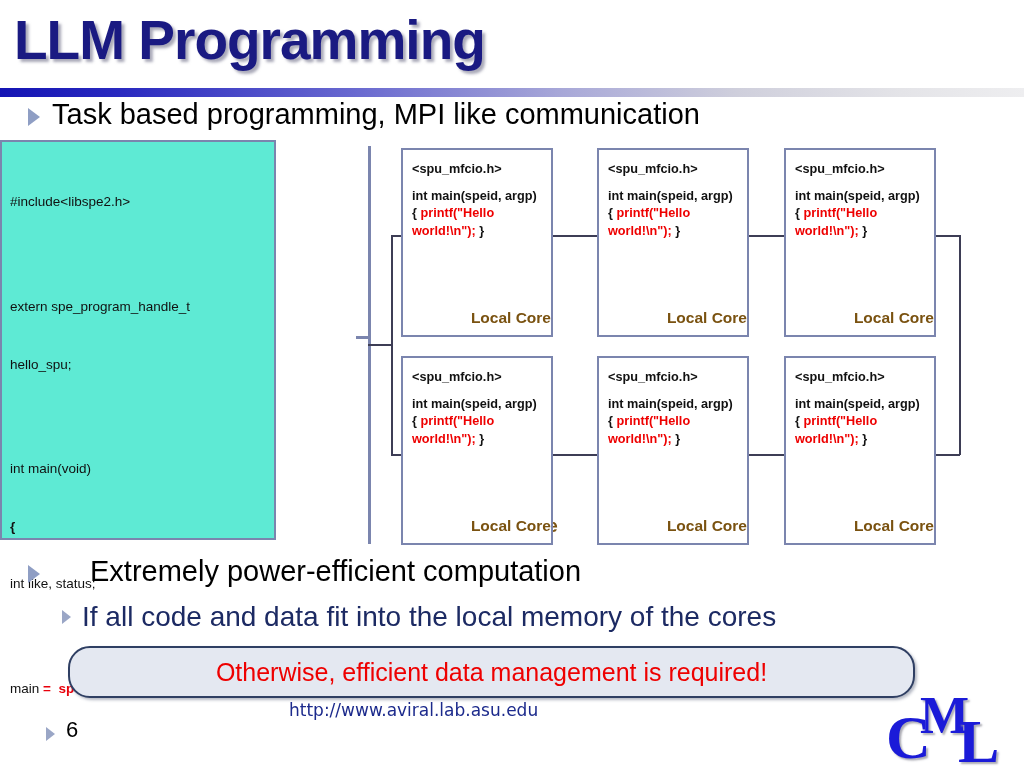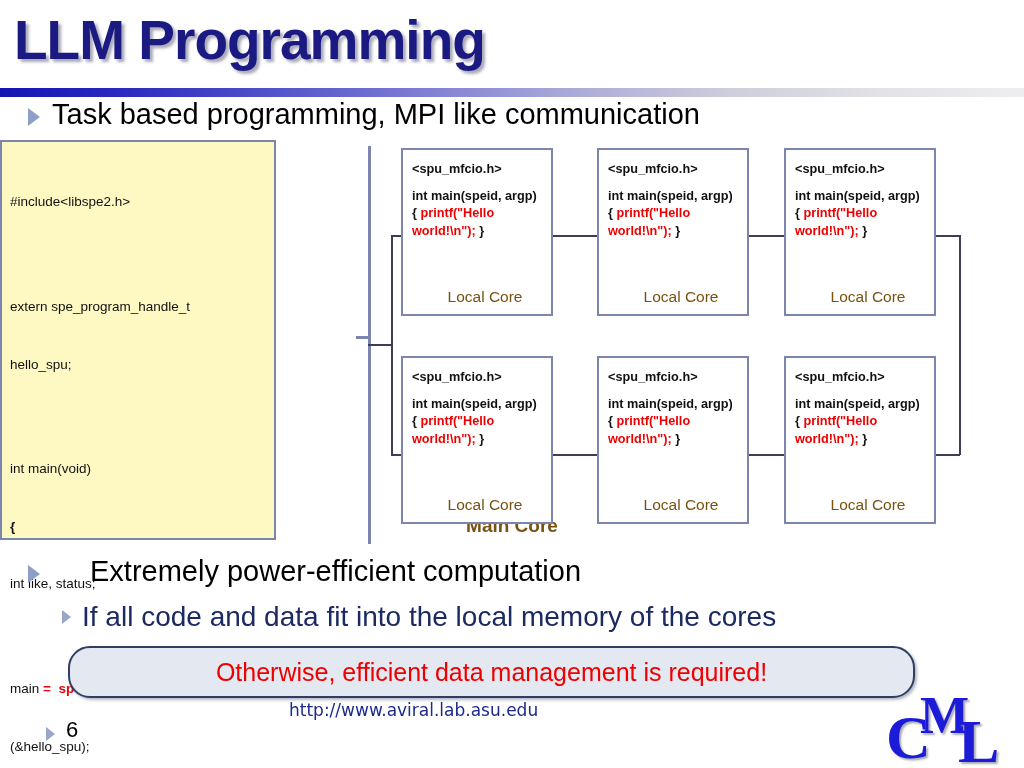--- a/index.html
+++ b/index.html
@@ -49,47 +49,47 @@
 
   .code-box{
     position:absolute;
     border:2.5px solid #7b85ae;
     background:#ffffff;
     box-sizing:border-box;
     overflow:hidden;
   }
   #main-core-box{
     left:84px; top:7px; width:272px; height:396px;
-    background:#fef9c3;
+    background:#5eead4;
     border:2.5px solid #7b85ae;
   }
   .main-code{
     position:absolute; left:10px; top:14px; right:8px;
     font-size:13.5px; color:#111; line-height:1.42;
     white-space:pre-wrap;
   }
   .main-code .ln{display:block;}
   .main-code .b{font-weight:bold;}
   .main-code .red{color:#e8000b;font-weight:bold;}
   .blank{display:block;height:9px;}
 
   #main-core-label{
     position:absolute;left:0;right:0;bottom:13px;text-align:center;
     font-size:19px;font-weight:bold;color:#7a5210;
   }
 
-  .local-box{width:152px;height:168px;}
+  .local-box{width:152px;height:189px;}
   .local-code{
     position:absolute;left:9px;top:11px;right:6px;
     font-size:12.7px;font-weight:bold;color:#111;line-height:1.38;
   }
   .local-code .red{color:#ee0000;}
   .local-label{
-    position:absolute;left:16px;right:0;bottom:8px;text-align:center;
-    font-size:15.5px;font-weight:normal;color:#7a5210;
+    position:absolute;left:16px;right:0;bottom:8px;text-align:right;
+    font-size:15.5px;font-weight:bold;color:#7a5210;
   }
 
   
   .wire{position:absolute;background:#7b85ae;}
   .wire.h{height:2.5px;}
   .wire.v{width:2.5px;}
   .wire.thin{background:#3d3d55;}
   .wire.thin.h{height:1.6px;}
   .wire.thin.v{width:1.6px;}
 
@@ -161,21 +161,20 @@
       <span class="ln">#include&lt;libspe2.h&gt;</span>
       <span class="blank"></span>
       <span class="ln">extern spe_program_handle_t</span>
       <span class="ln">hello_spu;</span>
       <span class="blank"></span>
       <span class="ln">int main(void)</span>
       <span class="ln b">{</span>
       <span class="ln">int like, status;</span>
       <span class="blank"></span>
       <span class="ln"><span>main </span><span class="red">=  spe_create_thread</span></span>
-      <span class="ln">(&amp;hello_spu);</span>
       
       
     </div>
     <div id="main-core-label">Main Core</div>
   </div>
 
   <div class="code-box local-box" style="left:401px;top:8px;">
     <div class="local-code">
       <span class="ln">&lt;spu_mfcio.h&gt;</span>
       <span class="blank"></span>

